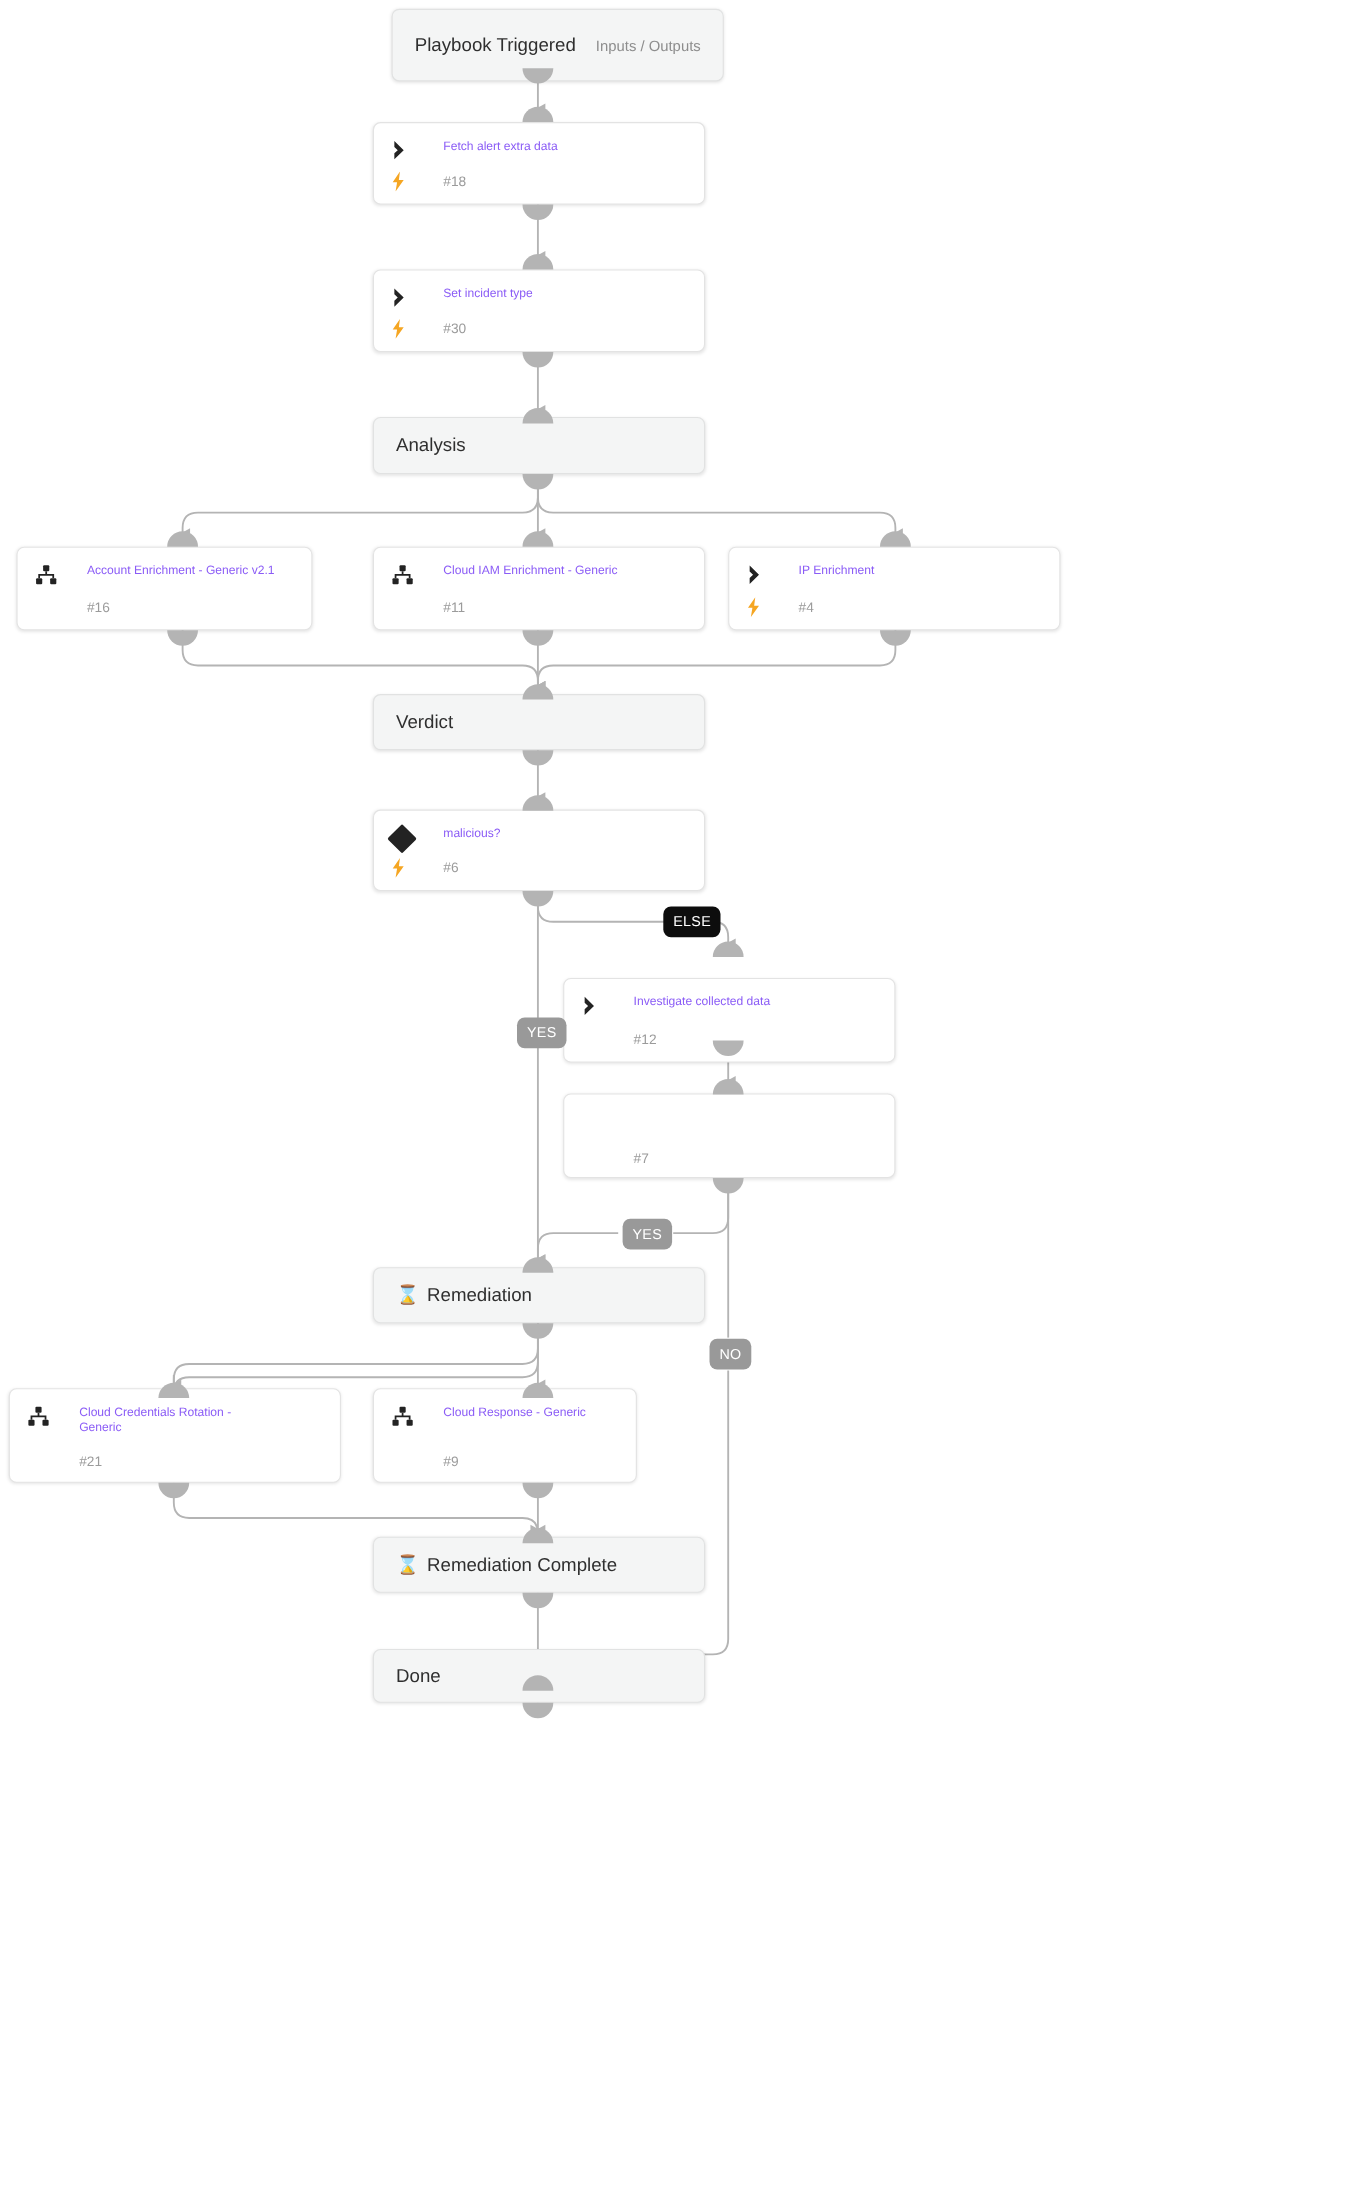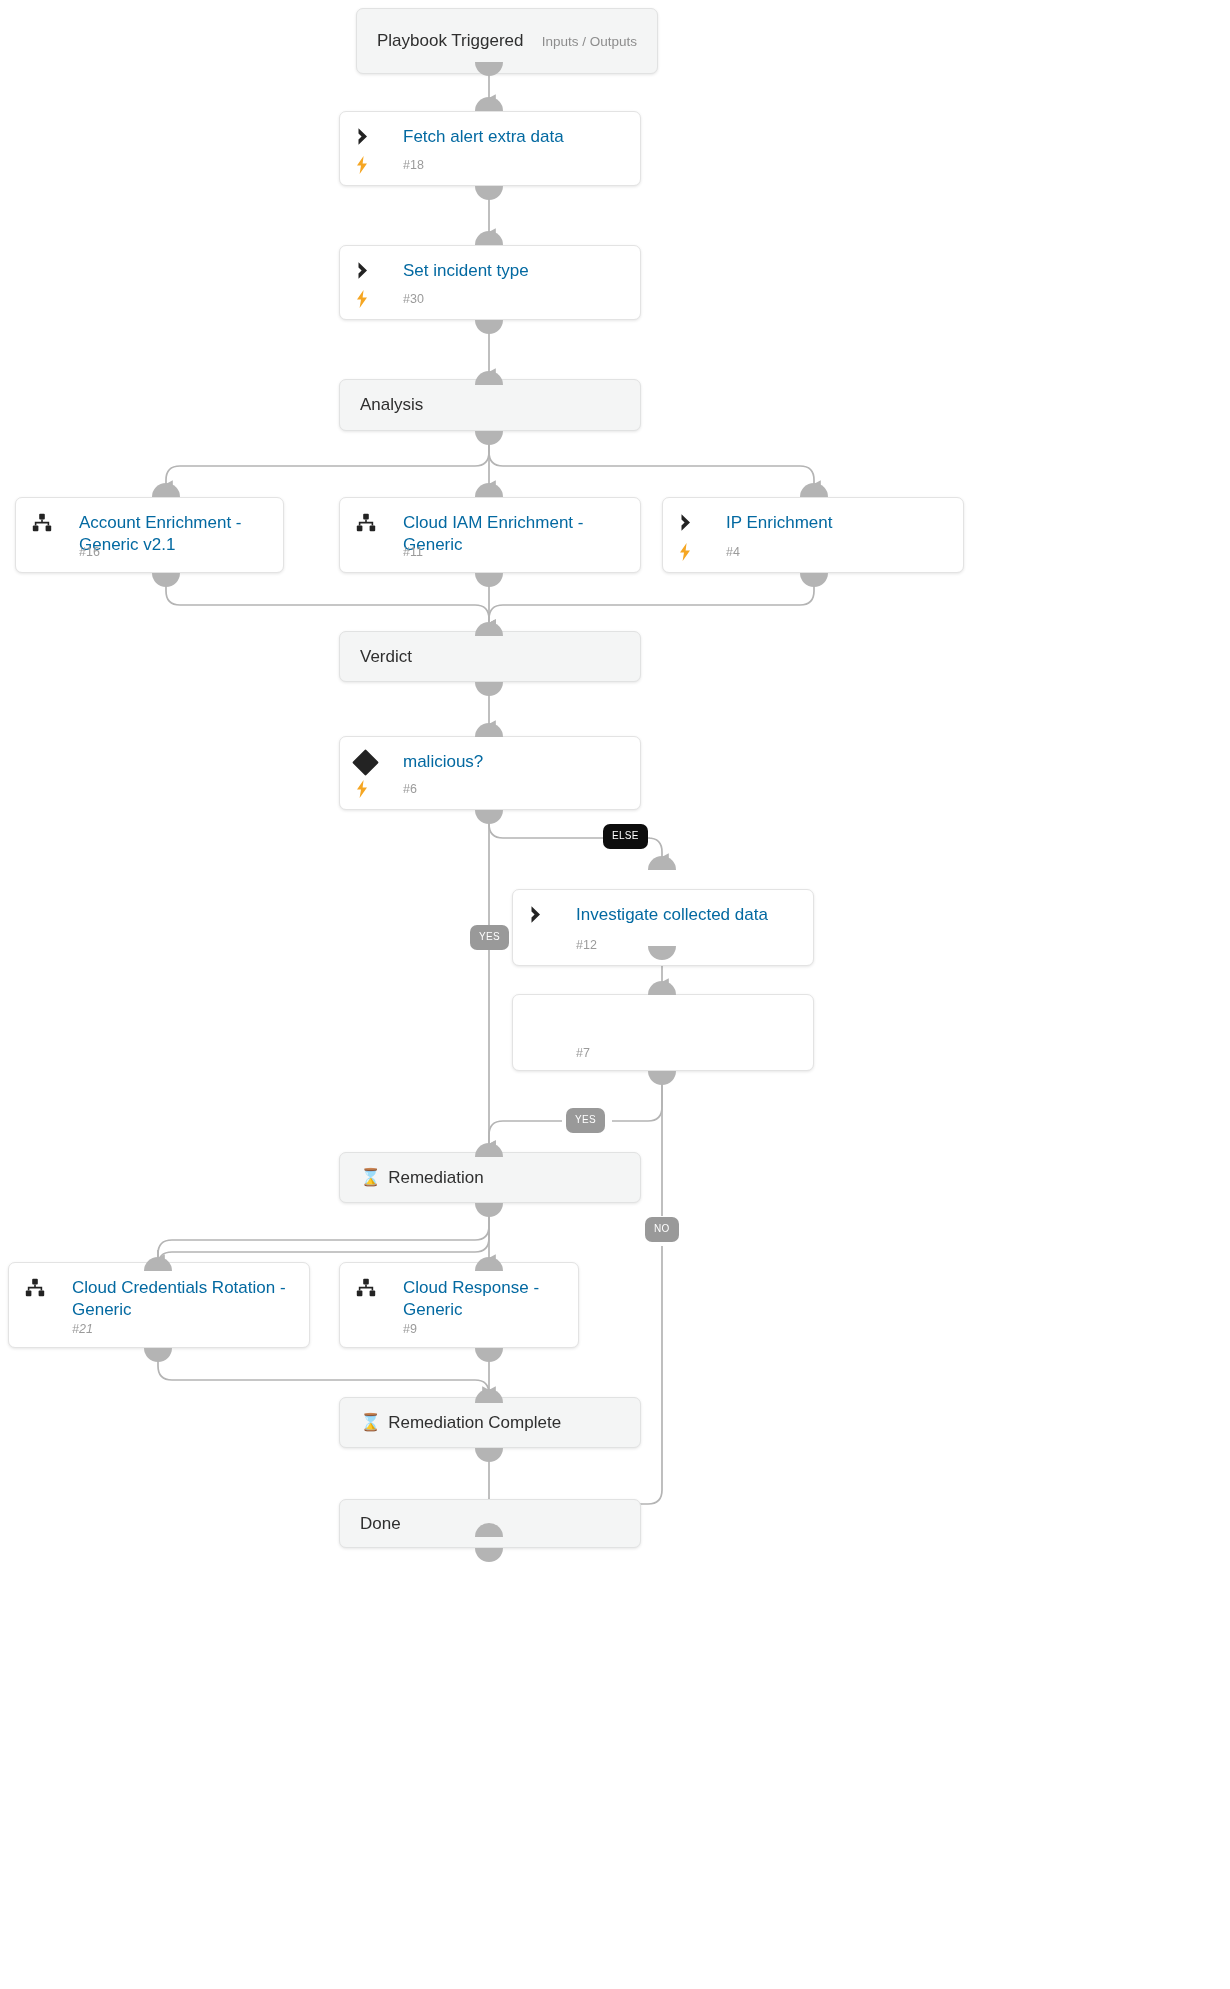--- a/index.html
+++ b/index.html
@@ -72,22 +72,22 @@
   }
   .task-icon {
     width: 34px;
     flex: 0 0 34px;
     display: flex;
     align-items: flex-start;
     justify-content: flex-start;
     padding-top: 1px;
   }
   .task-title {
-    font-size: 17px;
-    color: #0369a1;
+    font-size: 11px;
+    color: #8b5cf6;
     line-height: 1.30;
     padding-left: 13px;
     white-space: pre-line;
   }
   .task-bottom {
     position: absolute;
     left: 16px;
     right: 16px;
     bottom: 10px;
     display: flex;
@@ -122,21 +122,21 @@
     z-index: 6;
   }
   .port.bottom { border-radius: 0 0 14px 14px; }
   .port.top    { border-radius: 14px 14px 0 0; }
 
   
   .elabel {
     position: absolute;
     z-index: 8;
     color: #ffffff;
-    font-size: 10px;
+    font-size: 13px;
     line-height: 1;
     padding: 7px 9px 8px 9px;
     border-radius: 7px;
     letter-spacing: 0.3px;
     text-align: center;
     white-space: nowrap;
   }
   .elabel.dark { background: #0d0d0d; }
   .elabel.grey { background: #999999; }
 </style>
@@ -399,21 +399,21 @@
         <svg width="20" height="19" viewBox="0 0 20 19">
           <rect x="7.2" y="0.8" width="5.6" height="5.6" rx="1" fill="#232323"></rect>
           <rect x="0.8" y="12.6" width="5.6" height="5.6" rx="1" fill="#232323"></rect>
           <rect x="13.6" y="12.6" width="5.6" height="5.6" rx="1" fill="#232323"></rect>
           <path d="M10,6.4 L10,9.6 M3.6,12.6 L3.6,9.6 L16.4,9.6 L16.4,12.6" stroke="#232323" stroke-width="1.6" fill="none"></path>
         </svg>
       </div>
       <div class="task-title">Cloud Credentials Rotation -
 Generic</div>
     </div>
-    <div class="task-bottom" style="bottom:8px;font-style:italic;">
+    <div class="task-bottom" style="bottom:8px;">
       <div class="bolt-slot"></div>
       <div class="task-id no-bolt">#21</div>
     </div>
   </div>
   <div class="port bottom" style="left:144px; top:1348px;"></div>
 
   <div class="port top" style="left:475px; top:1257px;"></div>
   <div class="node" style="left:339px; top:1262px; width:240px; height:86px;">
     <div class="task-top">
       <div class="task-icon">

